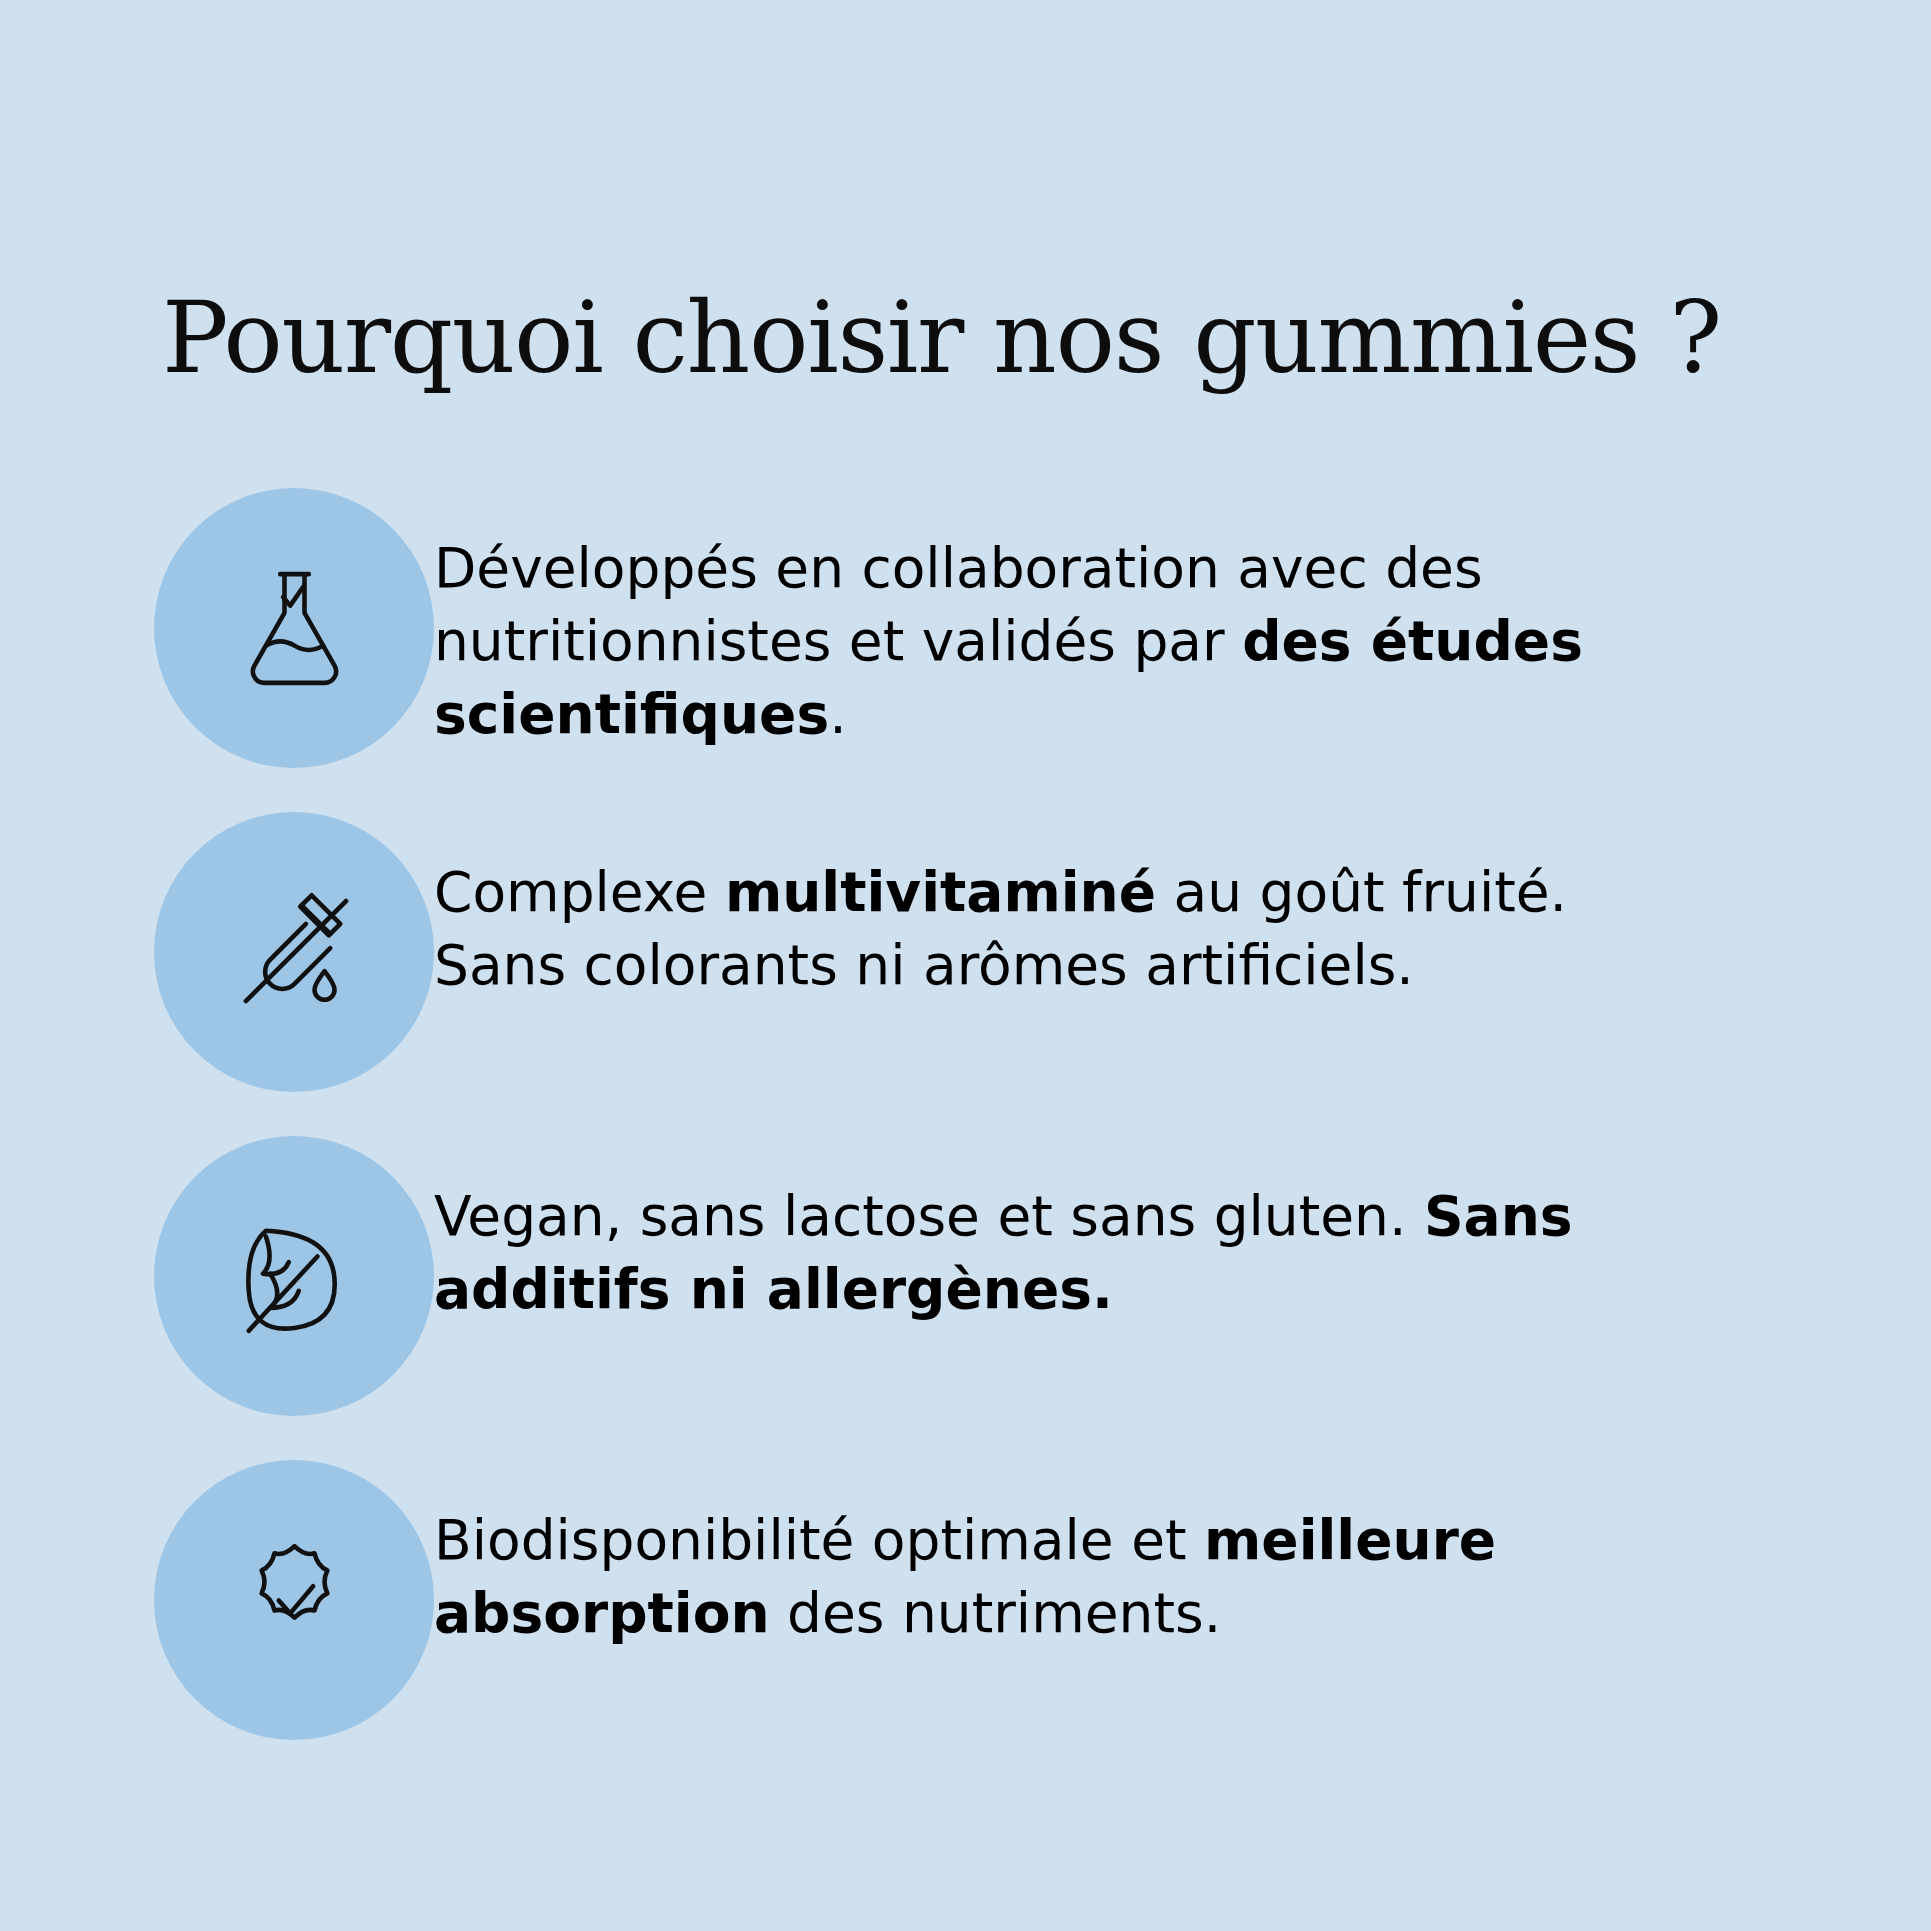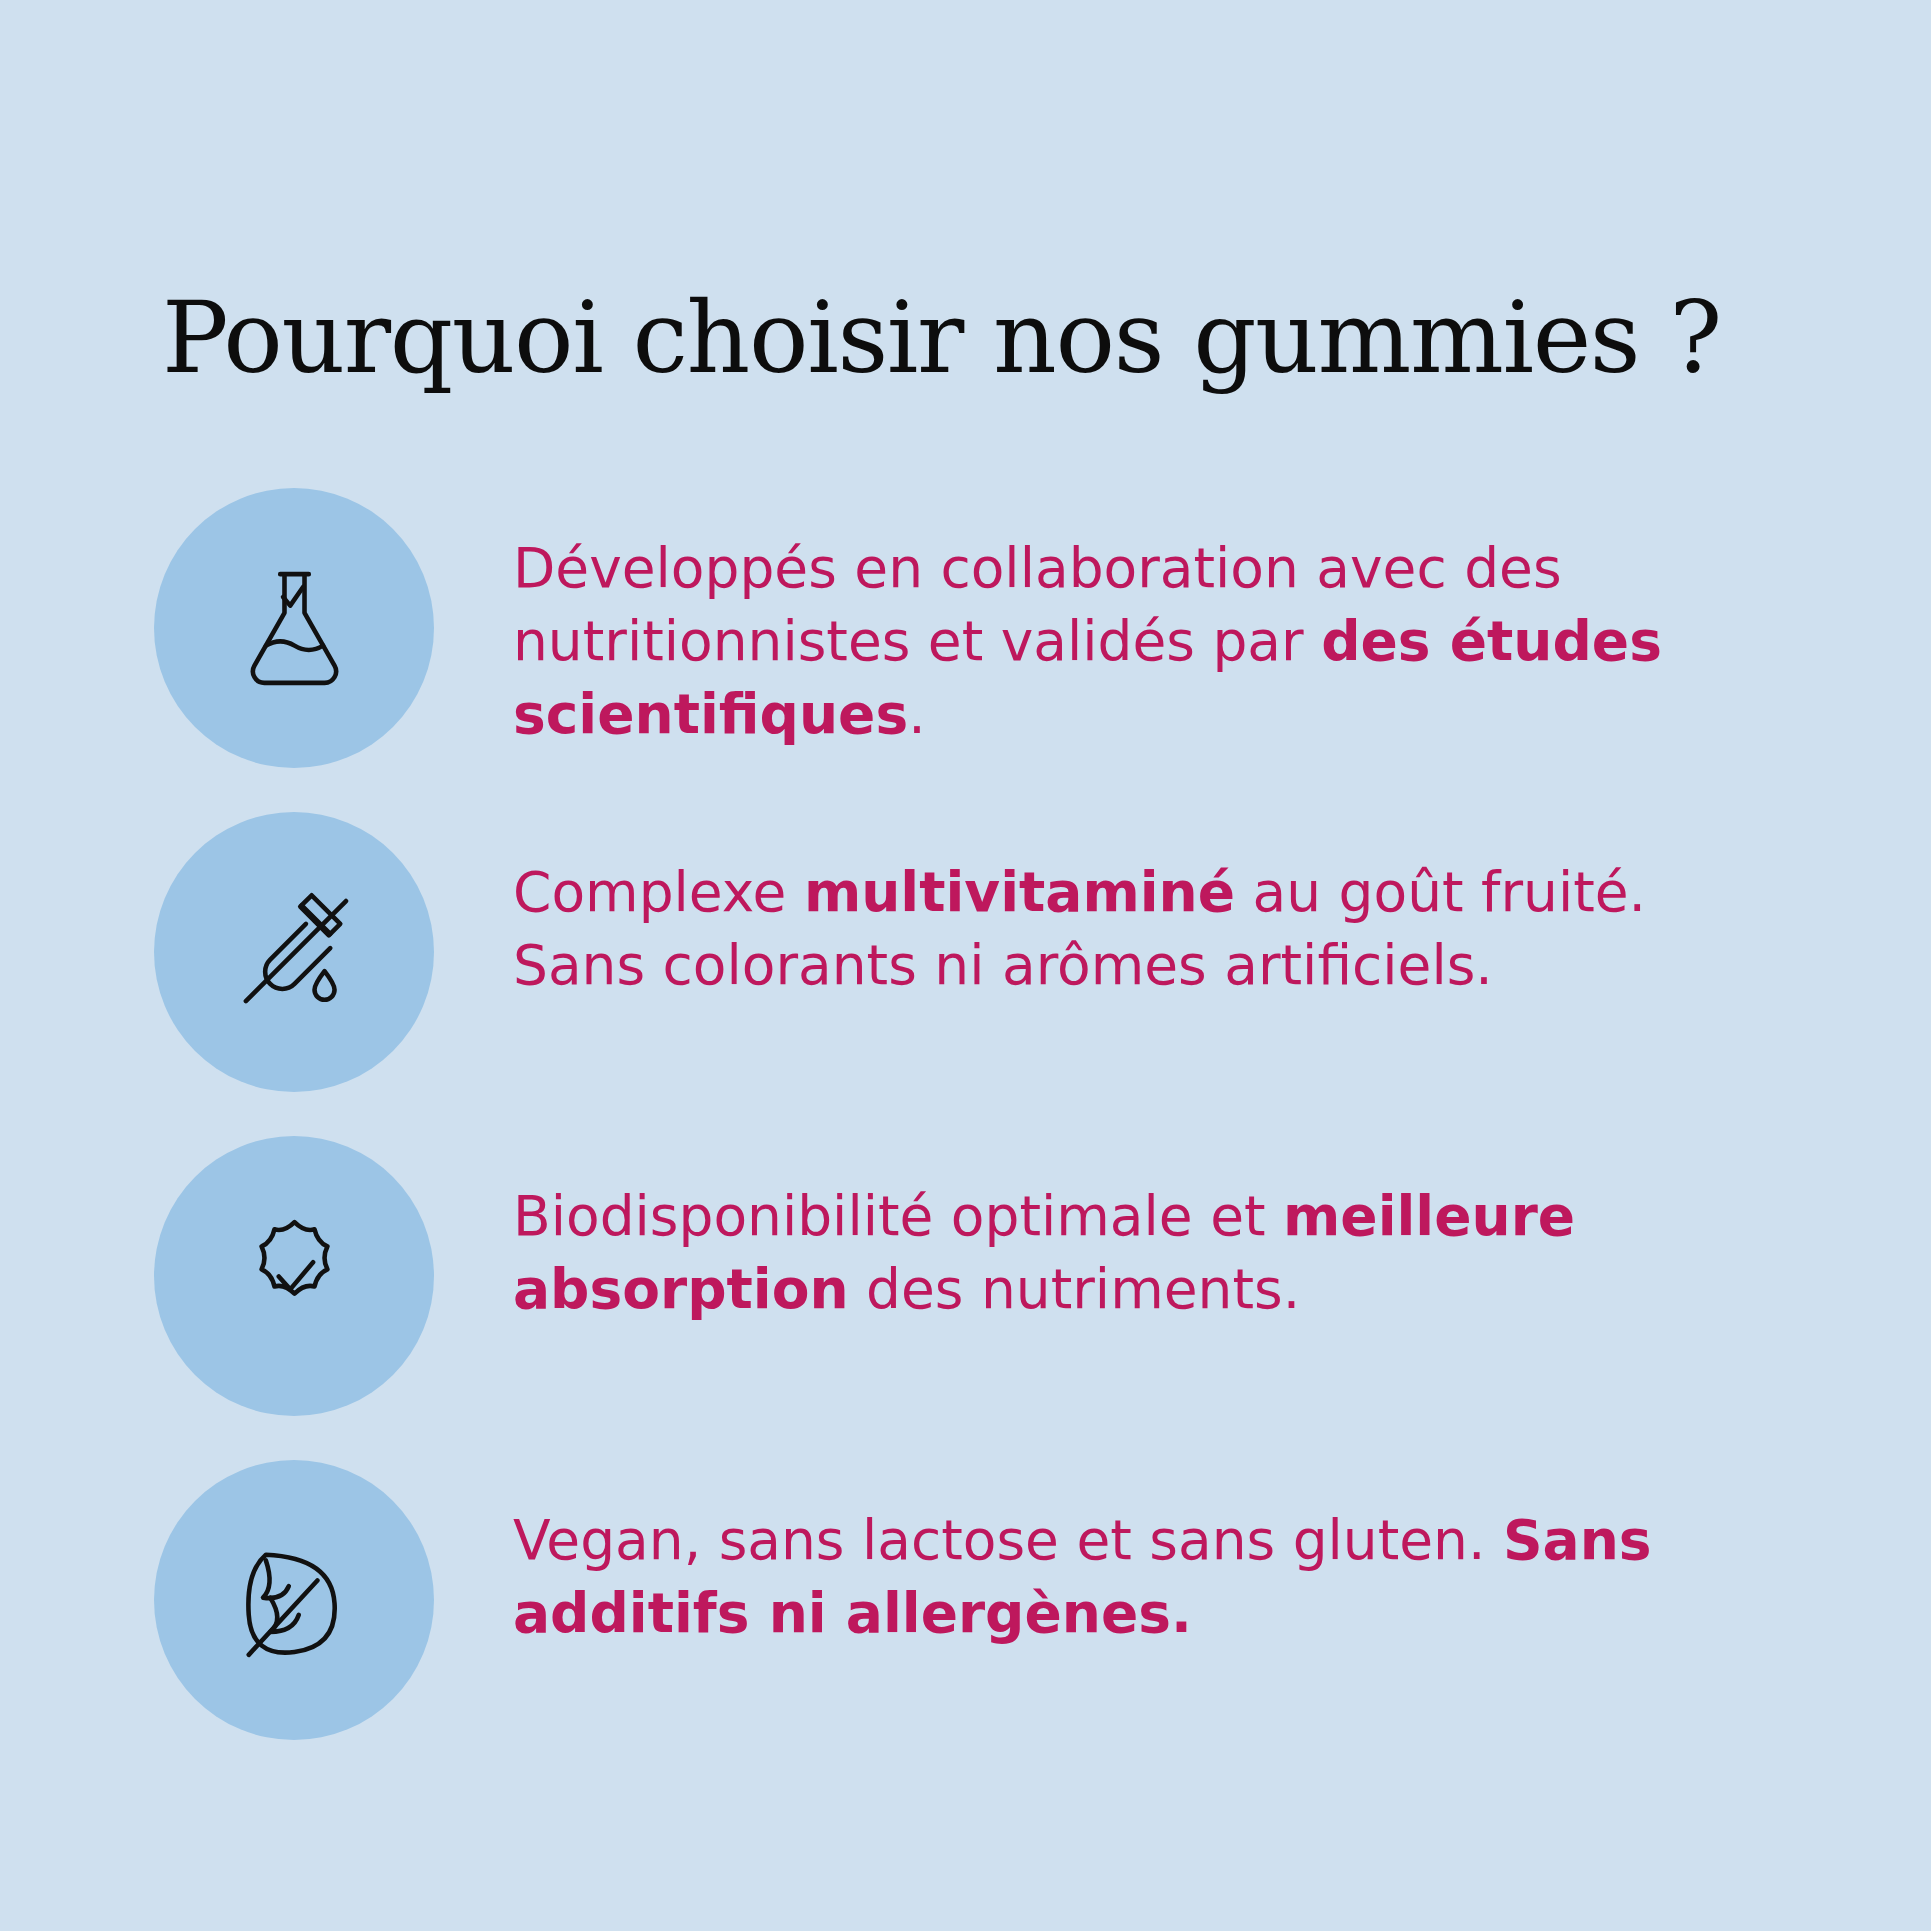--- a/index.html
+++ b/index.html
@@ -53,25 +53,24 @@
     align-items: center;
     justify-content: center;
   }
   .icon-circle svg {
     width: 143px;
     height: 143px;
     display: block;
   }
   .feature-text {
     flex: 1 1 auto;
-    margin-left: 79px;
     padding-top: 44px;
     font-size: 55px;
     line-height: 1.33;
-    color: #be185d;
+    color: #000000;
     max-width: 1188px;
     font-weight: 400;
   }
   .feature-text b {
     font-weight: 700;
   }
 </style>
 </head>
 <body>
 
@@ -105,38 +104,38 @@
         </svg>
       </div>
       <div class="feature-text">
         <span>Complexe </span><b>multivitaminé</b><span> au goût fruité. Sans colorants ni arômes artificiels.</span>
       </div>
     </div>
 
     <div class="feature">
       <div class="icon-circle">
         <svg viewBox="0 0 100 100" fill="none" stroke="#111" stroke-width="3.2" stroke-linecap="round" stroke-linejoin="round">
-          <path d="M50 12 q7 7 14 5 q2 9 9 12 q-4 8 0 16 q-7 3 -9 12 q-7 -2 -14 5 q-7 -7 -14 -5 q-2 -9 -9 -12 q4 -8 0 -16 q7 -3 9 -12 q7 2 14 -5 z"></path>
-          <path d="M39 50 l8 9 l16 -19"></path>
-        </svg>
-      </div>
-      <div class="feature-text">
-        <span>Biodisponibilité optimale et </span><b>meilleure absorption</b><span> des nutriments.</span>
-      </div>
-    </div>
-
-    <div class="feature">
-      <div class="icon-circle">
-        <svg viewBox="0 0 100 100" fill="none" stroke="#111" stroke-width="3.2" stroke-linecap="round" stroke-linejoin="round">
           <path d="M30 18 q46 2 48 34 q2 30 -28 34 q-30 4 -32 -26 q-2 -30 12 -42 z"></path>
           <path d="M30 22 q6 18 -2 26 q14 2 18 -8"></path>
           <path d="M33 48 q10 16 0 24 q16 0 20 -12"></path>
           <path d="M66 36 L18 88"></path>
         </svg>
       </div>
       <div class="feature-text">
         <span>Vegan, sans lactose et sans gluten. </span><b>Sans additifs ni allergènes.</b>
       </div>
     </div>
 
+    <div class="feature">
+      <div class="icon-circle">
+        <svg viewBox="0 0 100 100" fill="none" stroke="#111" stroke-width="3.2" stroke-linecap="round" stroke-linejoin="round">
+          <path d="M50 12 q7 7 14 5 q2 9 9 12 q-4 8 0 16 q-7 3 -9 12 q-7 -2 -14 5 q-7 -7 -14 -5 q-2 -9 -9 -12 q4 -8 0 -16 q7 -3 9 -12 q7 2 14 -5 z"></path>
+          <path d="M39 50 l8 9 l16 -19"></path>
+        </svg>
+      </div>
+      <div class="feature-text">
+        <span>Biodisponibilité optimale et </span><b>meilleure absorption</b><span> des nutriments.</span>
+      </div>
+    </div>
+
   </div>
 </div>
 
 
 </body></html>

